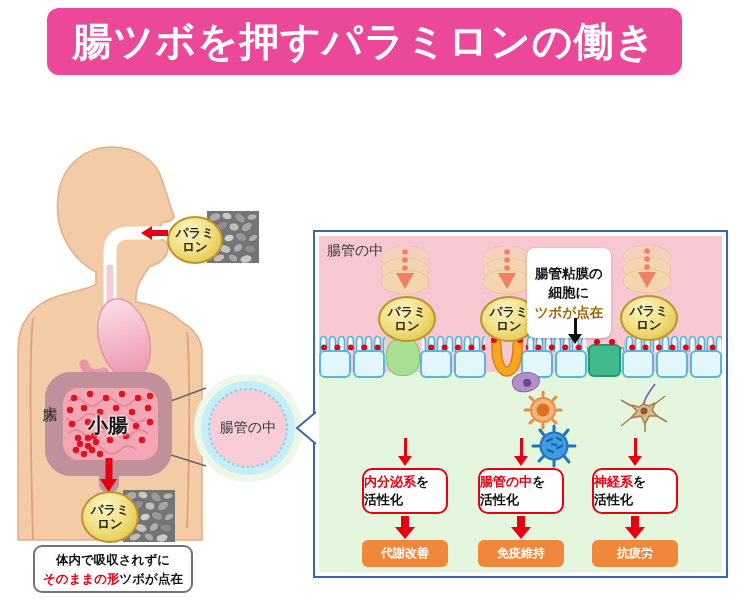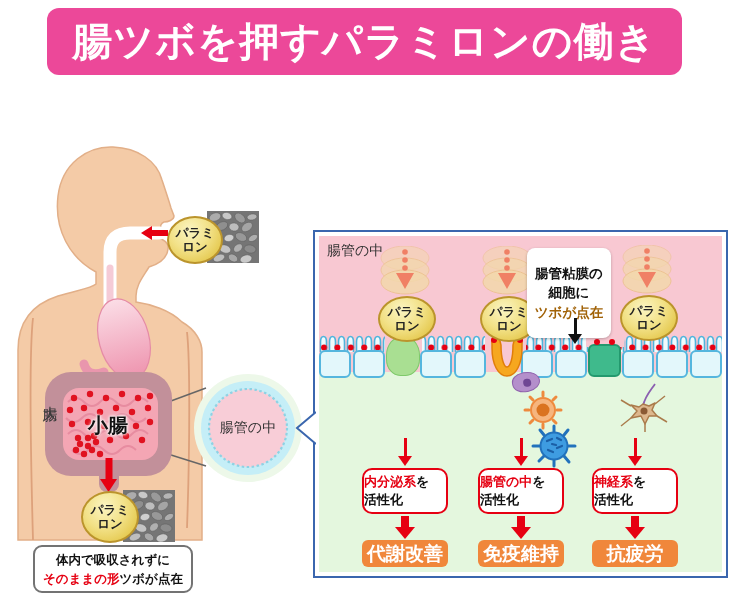--- a/index.html
+++ b/index.html
@@ -81,21 +81,21 @@
       border-left:7px solid transparent;border-right:7px solid transparent;border-top:10px solid #E60012;}
   .arrow-thick{width:20px;height:23px;}
   .arrow-thick .shaft{position:absolute;left:6px;top:0;width:8px;height:12px;background:#E60012;}
   .arrow-thick .head{position:absolute;left:0;top:11px;width:0;height:0;
       border-left:10px solid transparent;border-right:10px solid transparent;border-top:12px solid #E60012;}
   .actbox{width:86px;height:46px;background:#fff;border:2.5px solid #E60012;border-radius:10px;
           box-sizing:border-box;display:flex;flex-direction:column;align-items:flex-start;justify-content:center;
           font-size:13px;font-weight:bold;color:#111;line-height:1.35;white-space:nowrap;}
   .actbox .red{color:#E60012;}
   .resbox{width:86px;height:27px;background:#F0873B;border-radius:6px;display:flex;align-items:center;
-          justify-content:center;color:#fff;font-size:19px;font-weight:bold;white-space:nowrap;}
+          justify-content:center;color:#fff;font-size:12px;font-weight:bold;white-space:nowrap;}
 </style>
 </head>
 <body>
 
 <svg width="0" height="0" style="position:absolute" aria-hidden="true">
 <defs>
   <linearGradient id="gs" x1="0" y1="0" x2="0" y2="1">
     <stop offset="0" stop-color="#FBDDE6"></stop>
         <stop offset="1" stop-color="#EE93AE"></stop>
   </linearGradient>

